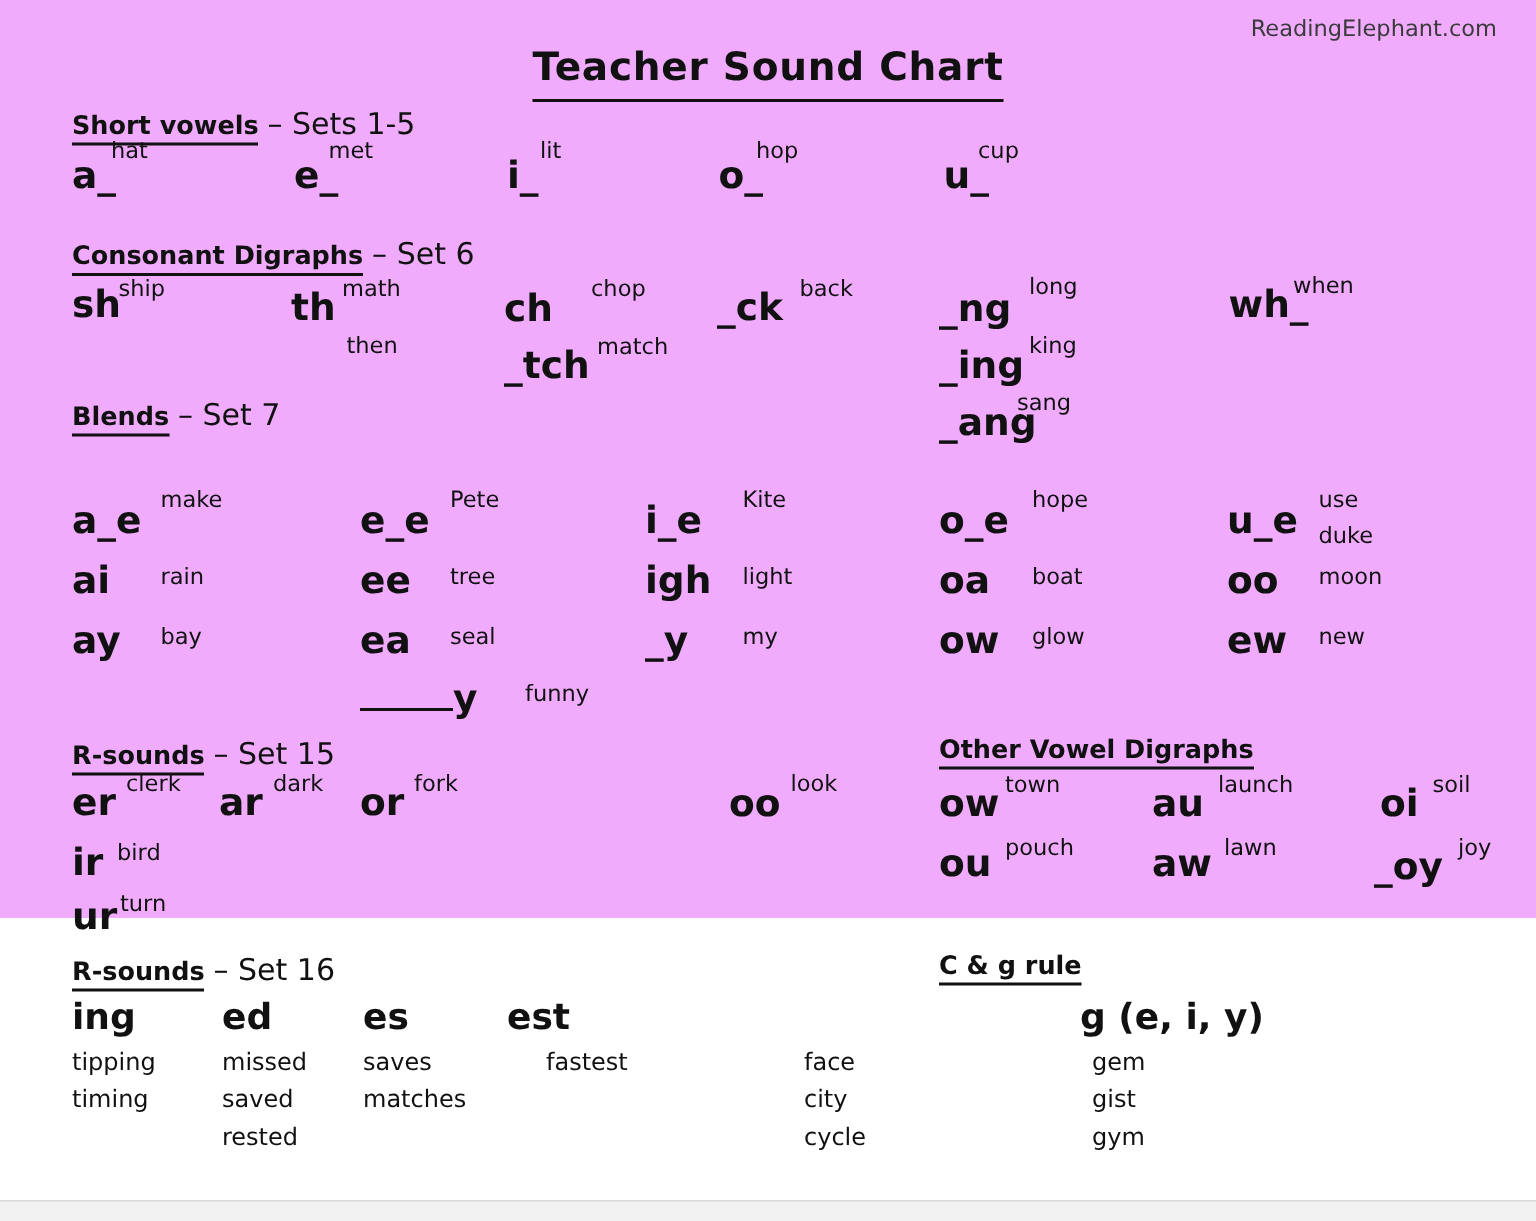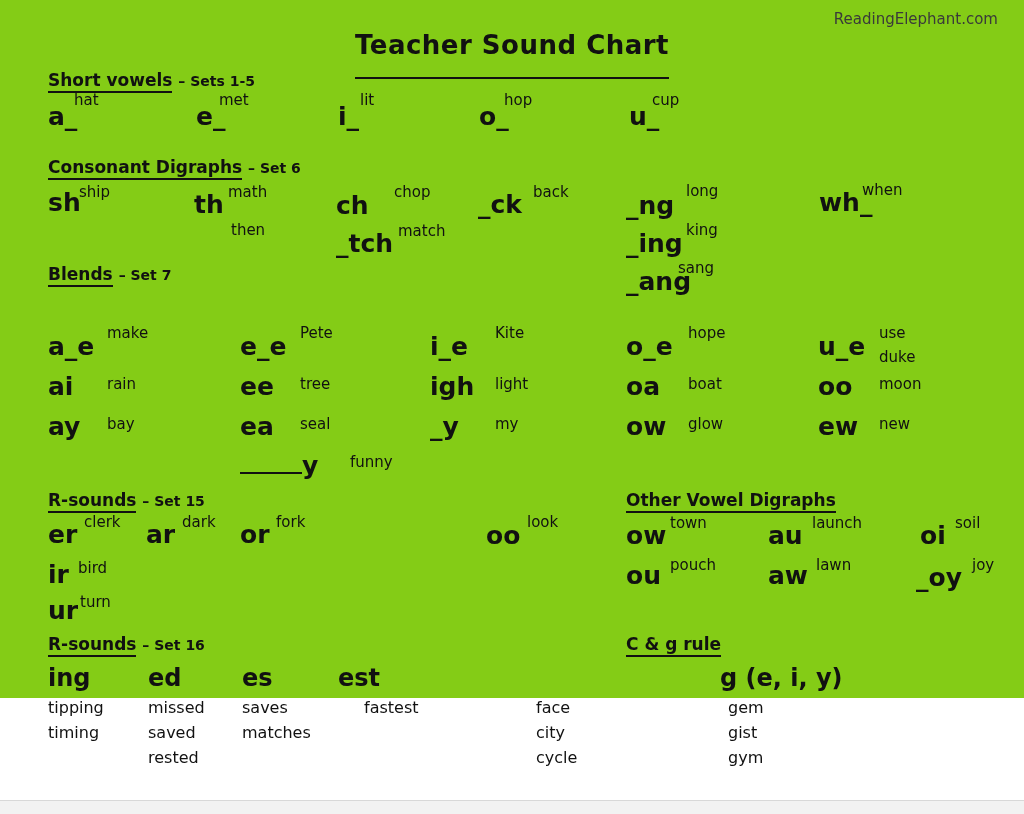--- a/index.html
+++ b/index.html
@@ -12,22 +12,22 @@
     height: 814px;
     position: relative;
     font-family: "DejaVu Sans", sans-serif;
     color: #111111;
     overflow: hidden;
   }
   #sheet {
     position: absolute;
     left: 0; top: 0;
     width: 1024px;
-    height: 698px;
-    background: #84cc16;
+    height: 612px;
+    background: #f0abfc;
   }
   .bottom-strip {
     position: absolute;
     left: 0;
     top: 800px;
     width: 1024px;
     height: 14px;
     background: #f2f2f2;
     border-top: 1px solid #d8d8d8;
   }
@@ -43,35 +43,35 @@
   .title {
     left: 0; right: 0;
     top: 30px;
     text-align: center;
     font-size: 26px;
     font-weight: bold;
     letter-spacing: 0.5px;
   }
   .title span {
     border-bottom: 2px solid #111;
-    padding-bottom: 17px;
+    padding-bottom: 6px;
   }
 
   .section-head {
     font-size: 17px;
     font-weight: bold;
     white-space: nowrap;
   }
   .section-head .u {
     border-bottom: 2px solid #111;
     padding-bottom: 1px;
   }
   .section-head .sets {
-    font-weight: bold;
-    font-size: 14px;
+    font-weight: normal;
+    font-size: 20px;
     border-bottom: none;
   }
 
   .g {            
     font-size: 25px;
     font-weight: bold;
     white-space: nowrap;
   }
   .w {            
     font-size: 15px;

